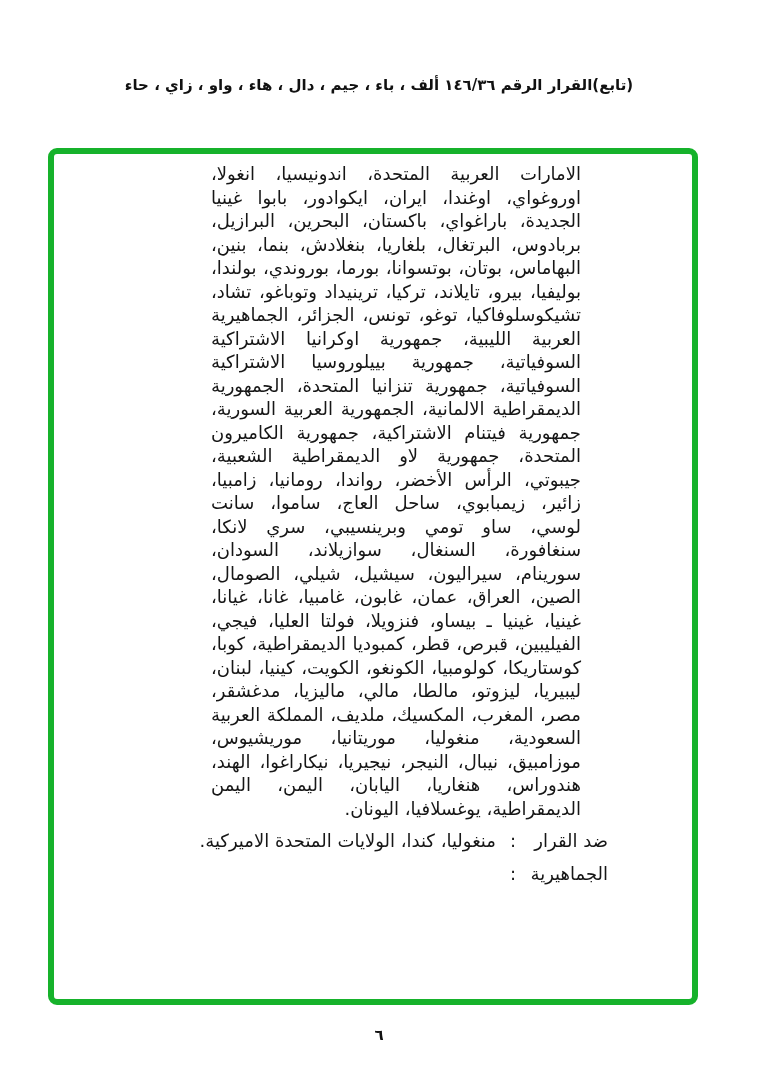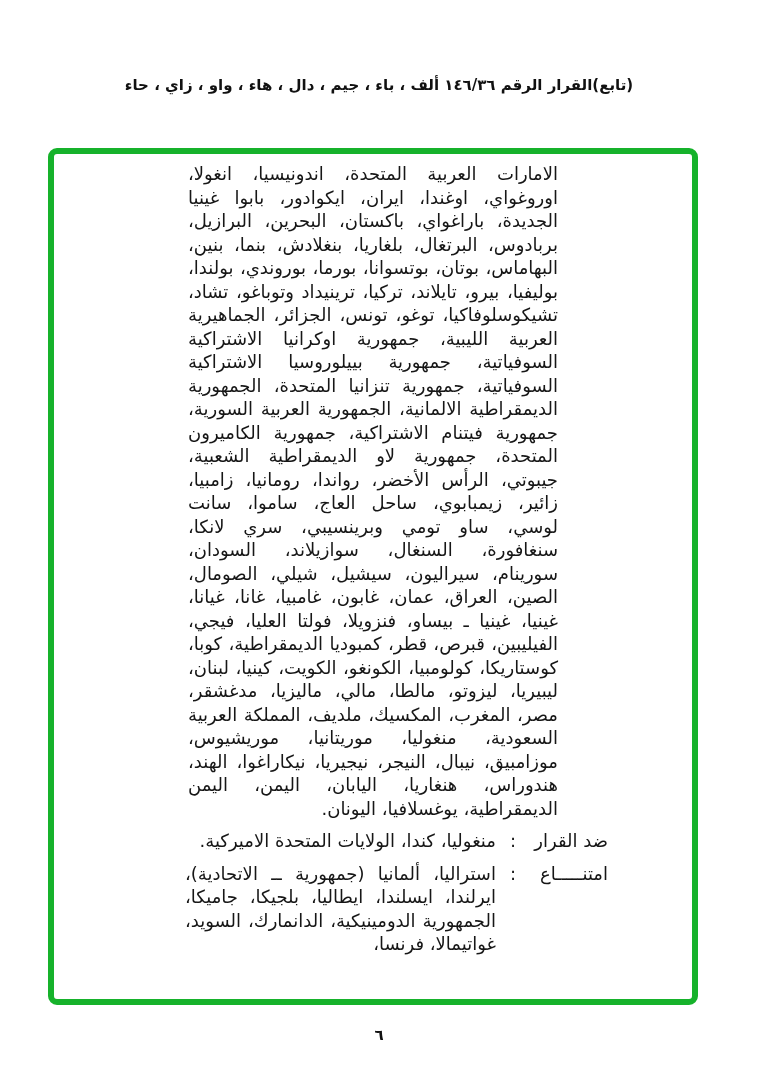--- a/index.html
+++ b/index.html
@@ -33,21 +33,21 @@
     position:absolute;
     top:162px; right:150px;
     width:423px;
     direction:rtl;
     font-size:18px;
     line-height:23.5px;
     color:#161616;
   }
   .countries {
     width:370px;
-    margin:0 50px 0 0;
+    margin:0 27px 0 0;
     text-align:justify;
   }
   .votes { margin-top:7px; }
   .vote-row {
     display:flex;
     align-items:flex-start;
     margin-top:9px;
   }
   .vote-label {
     flex:0 0 86px;
@@ -87,23 +87,22 @@
 
     <div class="votes">
 
       <div class="vote-row">
         <span class="vote-label">ضد القرار</span>
         <span class="vote-colon">:</span>
         <span class="vote-text">منغوليا، كندا، الولايات المتحدة الاميركية.</span>
       </div>
 
       <div class="vote-row">
-        <span class="vote-label">امتنـــــاع</span>
+        <span class="vote-label">الجماهيرية</span>
         <span class="vote-colon">:</span>
-        <span class="vote-text">استراليا، ألمانيا (جمهورية ــ الاتحادية)، ايرلندا، ايسلندا، ايطاليا، بلجيكا، جاميكا، الجمهورية الدومينيكية، الدانمارك، السويد، غواتيمالا، فرنسا،</span>
       </div>
 
     </div>
   </div>
 
   <div class="page-num">٦</div>
 
 </div>
 
 </body></html>

